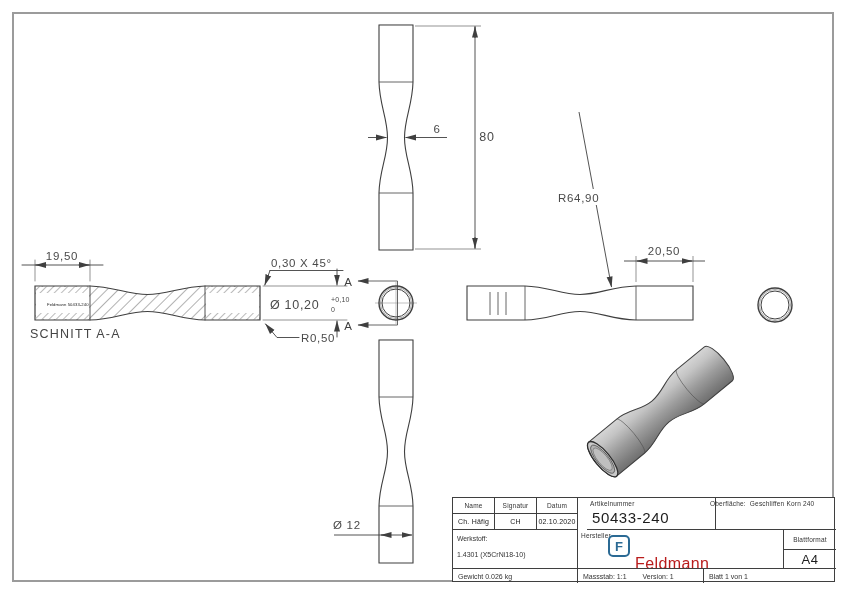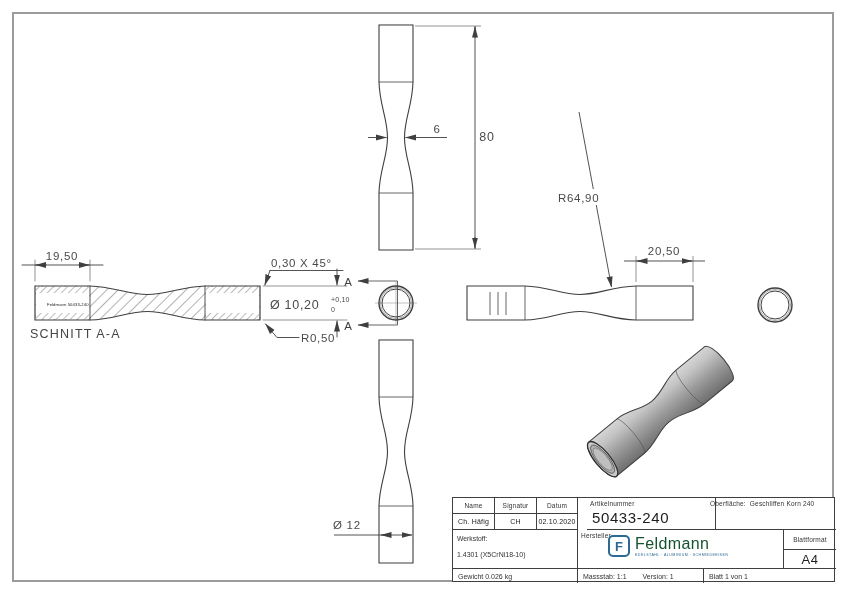--- a/index.html
+++ b/index.html
@@ -26,21 +26,21 @@
   .corner-lbl{position:absolute;left:3px;top:2px;font-size:6.5px;letter-spacing:.2px;}
   .artnum{position:absolute;left:5px;top:11px;font-size:15px;letter-spacing:.6px;color:#1d1d1d;}
   .wline1{position:absolute;left:4px;top:5px;font-size:6.8px;}
   .wline2{position:absolute;left:4px;top:21px;font-size:7px;}
   .a4{font-size:13px;color:#1d1d1d;letter-spacing:.5px;}
   .rowline{display:flex;align-items:center;height:100%;padding-left:5px;font-size:7px;gap:16px;}
   .logo{position:absolute;left:30px;top:5px;display:flex;align-items:flex-start;gap:5px;}
   .logo-icon{width:18px;height:18px;border:2.8px solid #2b6a94;border-radius:5px;
      color:#2b6a94;font-size:13px;font-weight:bold;display:flex;align-items:center;
      justify-content:center;line-height:1;}
-  .logo-text{font-size:16px;color:#14532d;letter-spacing:.4px;line-height:17px;font-weight:500;}
+  .logo-text{font-size:16px;color:#b91c1c;letter-spacing:.4px;line-height:17px;font-weight:500;margin-top:20px;}
   .logo-tag{font-size:3.6px;color:#2b6a94;letter-spacing:.45px;margin-top:1px;}
 </style>
 </head>
 <body>
 
 <div id="page">
 
 <svg width="842" height="595" viewBox="0 0 842 595">
   <defs>
     <marker id="aE" markerWidth="12" markerHeight="9" refX="10.5" refY="4" orient="auto" markerUnits="userSpaceOnUse">

